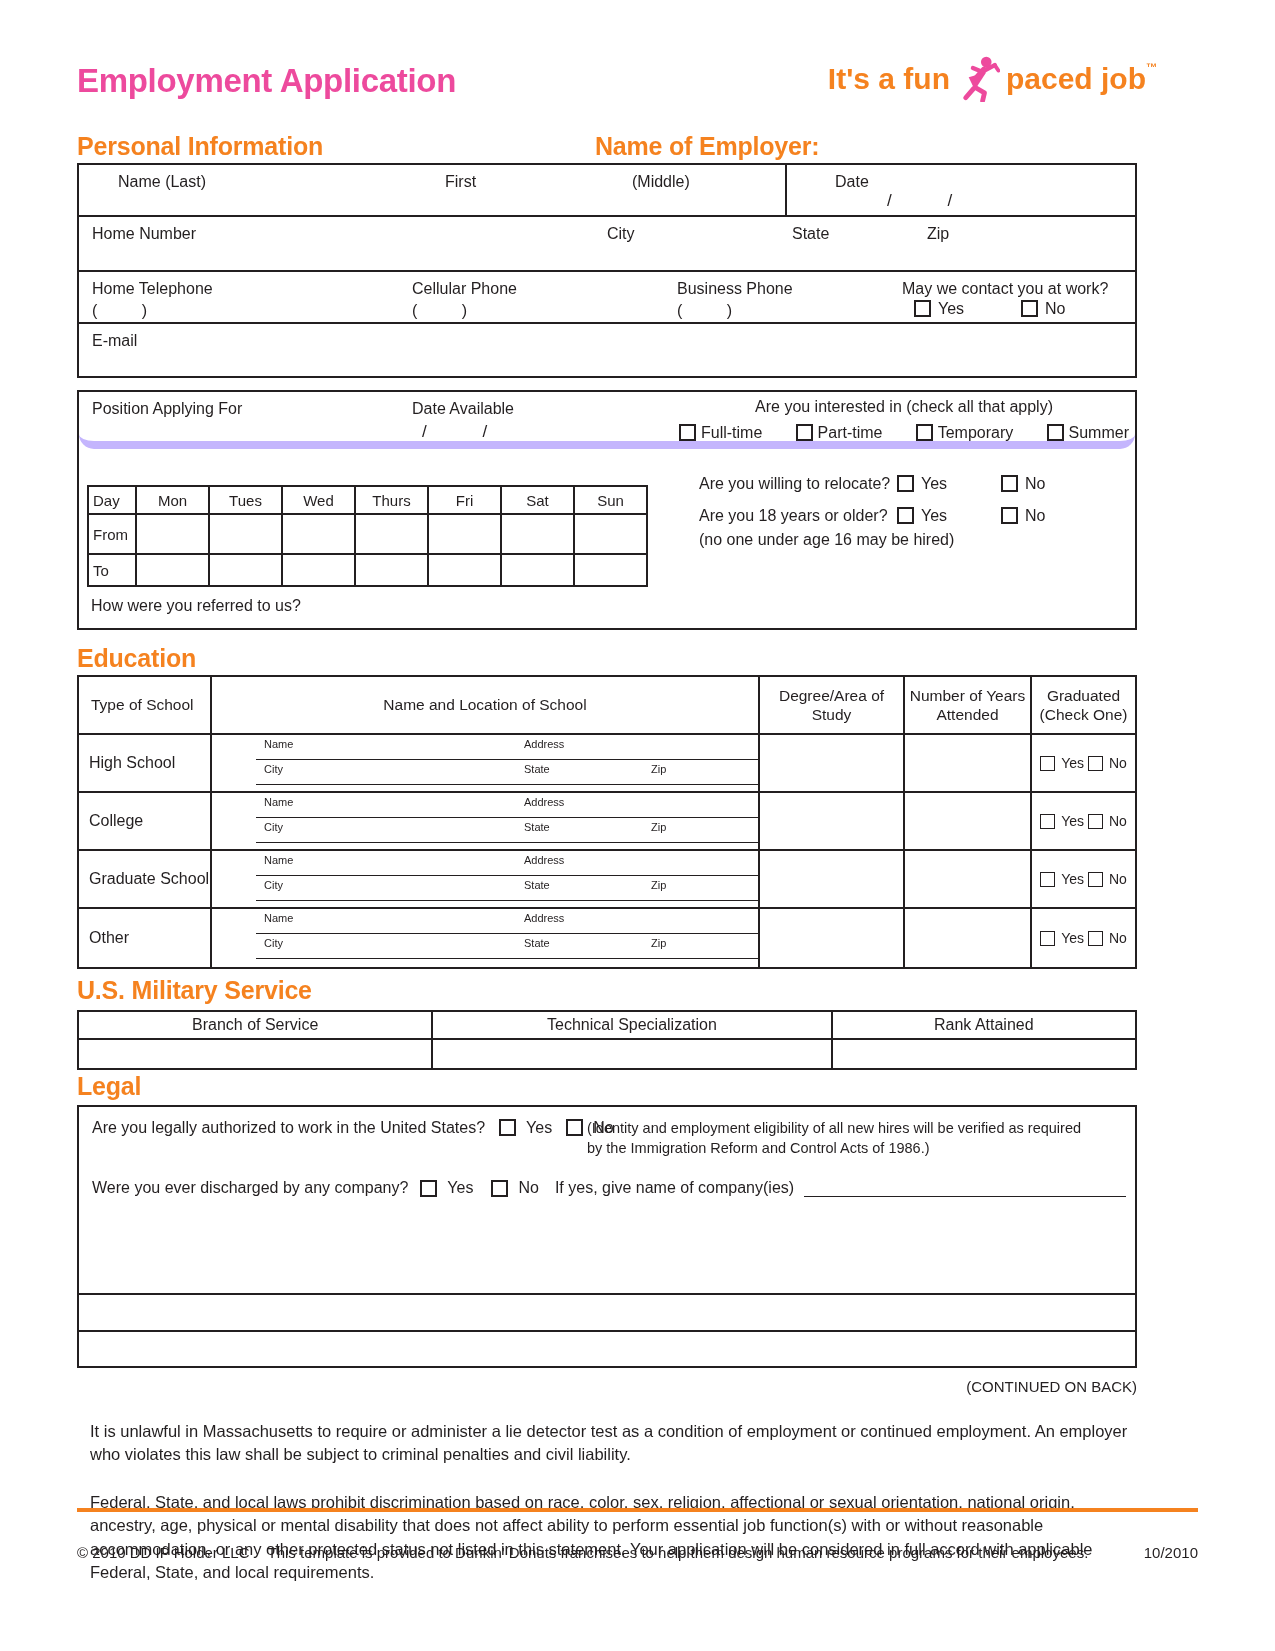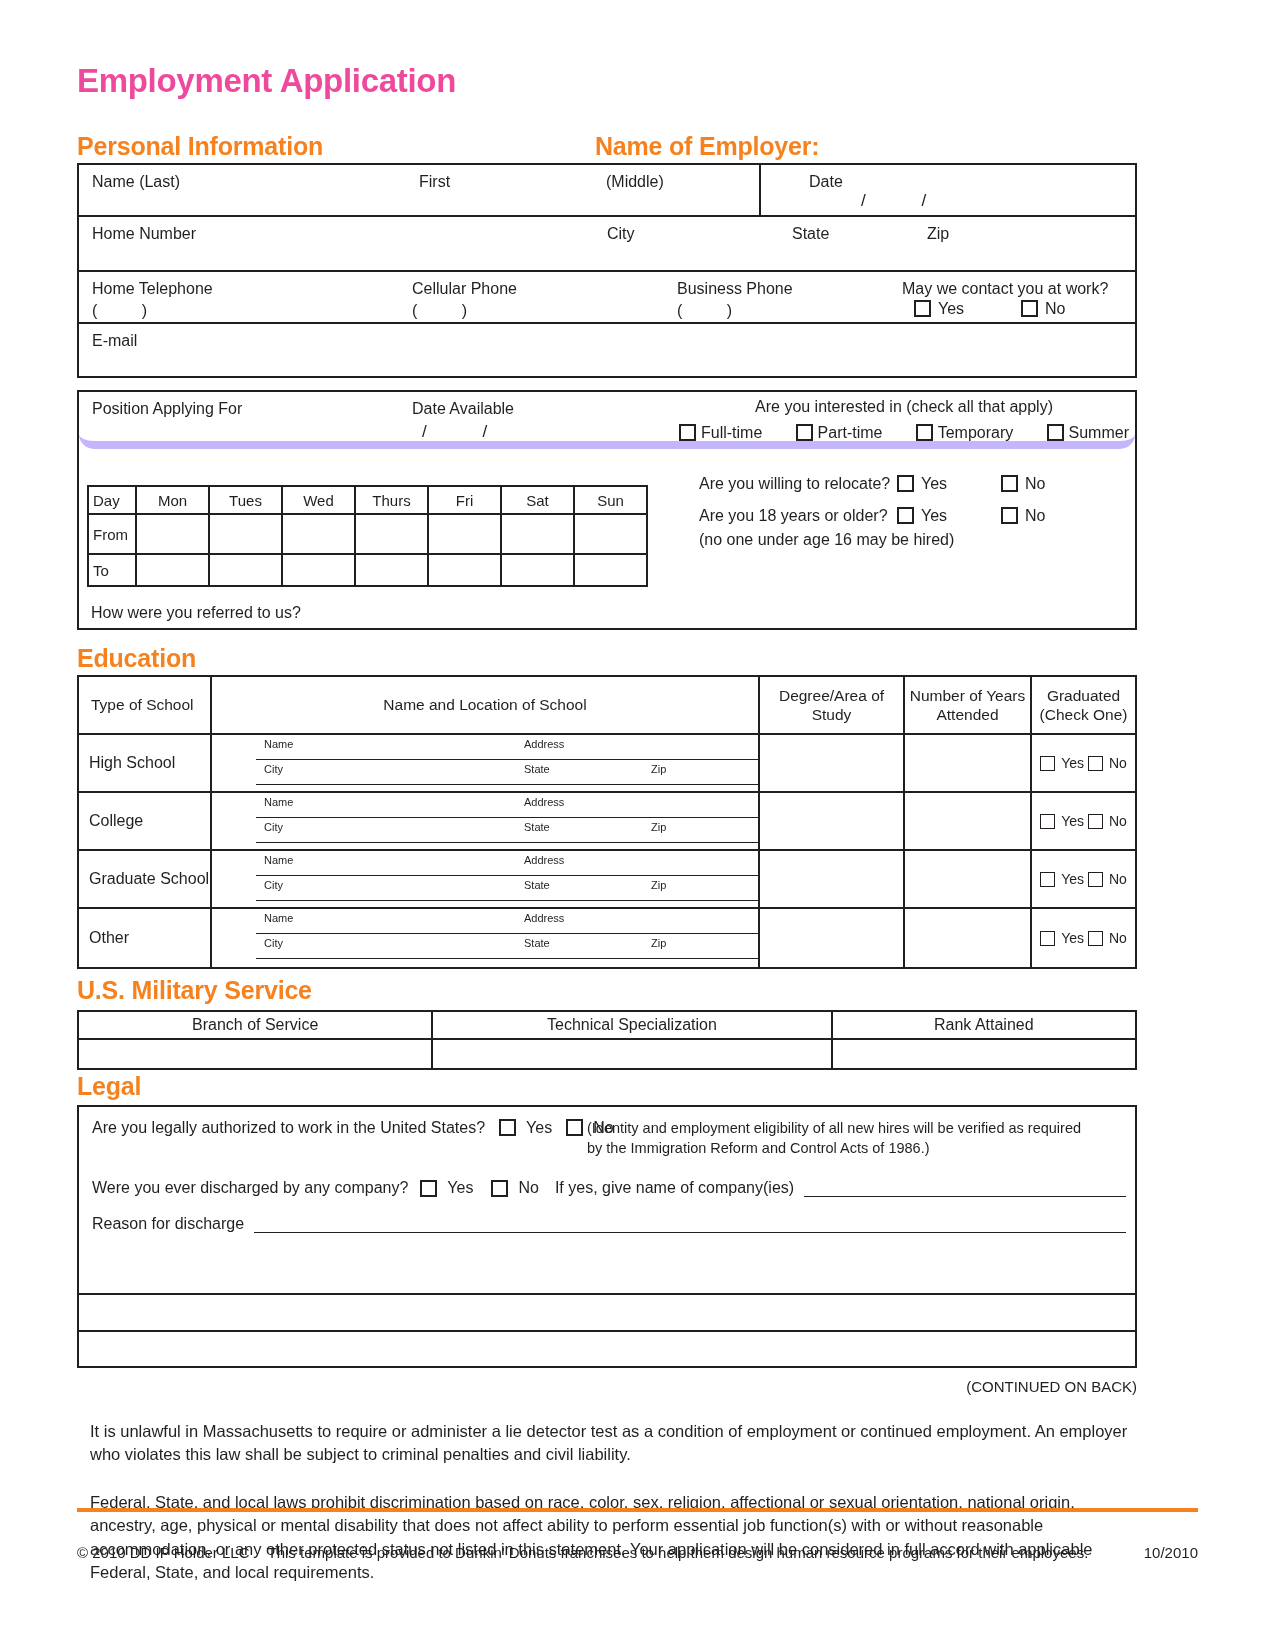--- a/index.html
+++ b/index.html
@@ -28,21 +28,21 @@
   
   .box { border:2px solid #231f20; width:1060px; position:absolute; left:77px; background:#fff; }
   .lbl { font-size:16px; }
   .sm  { font-size:11px; }
   .cbx { display:inline-block; width:17px; height:17px; border:2px solid #231f20; vertical-align:-3px; background:#fff; }
   .cbx.s { width:15px; height:15px; border-width:1.5px; vertical-align:-3px; }
   .pre { white-space:pre; }
 
   
   .p-box { top:163px; height:215px; }
-  .p-row { position:relative; border-bottom:2px solid #231f20; }
+  .p-row { position:relative; border-bottom:2px solid #231f20;padding-left:26px; }
   .p-row:last-child { border-bottom:none; }
   .p-row .f { position:absolute; top:8px; }
   .r1 { height:52px; display:flex; }
   .r1 .left { position:relative; flex:0 0 680px; }
   .r1 .right { position:relative; flex:1; border-left:2px solid #231f20; }
   .slashes { position:absolute; top:26px; left:100px; font-size:17px; letter-spacing:2px; }
   .r2 { height:55px; }
   .r3 { height:52px; }
   .r3 .paren { position:absolute; top:30px; font-size:16px; }
   .r3 .cbrow { position:absolute; top:28px; }
@@ -68,21 +68,21 @@
   .days-tbl .cd { width:73px; }
   .days-tbl .rf td { height:40px; }
   .days-tbl .rt td { height:32px; }
   .q-right { position:absolute; left:620px; top:26px; width:430px; }
   .q-row { position:relative; height:32px; font-size:16px; }
   .q-row .q { position:absolute; left:0; }
   .q-row .cb1 { position:absolute; left:198px; }
   .q-row .cb2 { position:absolute; left:302px; }
   .q-row .yl { margin-left:7px; }
   .q-note { font-size:16px; margin-top:-2px; }
-  .referred { position:absolute; left:12px; top:148px; font-size:16px;margin-top:7px; }
+  .referred { position:absolute; left:12px; top:148px; font-size:16px; }
 
   
   .edu-head { position:absolute; left:77px; top:644px; }
   .edu-tbl { position:absolute; left:77px; top:675px; width:1060px; border:2px solid #231f20; }
   .e-row { display:flex; border-bottom:2px solid #231f20; height:58px; }
   .e-row:last-child { border-bottom:none; }
   .e-c { border-right:2px solid #231f20; position:relative; }
   .e-c:last-child { border-right:none; }
   .c-type { flex:0 0 133px; }
   .c-nl { flex:0 0 548px; }
@@ -136,20 +136,36 @@
   .footer { position:absolute; left:77px; top:1544px; width:1121px; font-size:15px; display:flex; gap:18px; }
   .footer .fdate { margin-left:auto; }
 </style>
 </head>
 <body>
 
 <div class="page">
 
   <div class="hdr">
     <div class="title">Employment Application</div>
+    <div class="logo">
+      <span>It's a fun</span>
+      <span class="runner">
+        <svg width="42" height="46" viewBox="0 0 34 38" fill="none">
+          <circle cx="23" cy="5" r="4.4" fill="#ed4a9d"></circle>
+          <path d="M21 11 L13.5 19.5" stroke="#ed4a9d" stroke-width="4.4" stroke-linecap="round"></path>
+          <path d="M21.5 12 L30 7.5" stroke="#ed4a9d" stroke-width="3.6" stroke-linecap="round"></path>
+          <path d="M30 7.5 L33 12" stroke="#ed4a9d" stroke-width="3.2" stroke-linecap="round"></path>
+          <path d="M20.5 13.5 L12 10" stroke="#ed4a9d" stroke-width="3.6" stroke-linecap="round"></path>
+          <path d="M8.5 17.5 L23 13.5 L13.5 28 Z" fill="#ed4a9d"></path>
+          <path d="M14 26 L21.5 30.5 L20 37" stroke="#ed4a9d" stroke-width="4" stroke-linecap="round" stroke-linejoin="round" fill="none"></path>
+          <path d="M12.5 27 L6 34.5" stroke="#ed4a9d" stroke-width="4" stroke-linecap="round"></path>
+        </svg>
+      </span>
+      <span><span>paced job</span><sup>™</sup></span>
+    </div>
   </div>
 
   <div class="heads">
     <div class="sect">Personal Information</div>
     <div class="sect h-emp">Name of Employer:</div>
   </div>
 
   <div class="box p-box">
     <div class="p-row r1">
       <div class="left">
@@ -403,24 +419,20 @@
       <div class="note">(Identity and employment eligibility of all new hires will be verified as required by the Immigration Reform and Control Acts of 1986.)</div>
       <div class="lg2">
         <span>Were you ever discharged by any company?</span>
           <span class="cbx cb"></span>
           <span class="yl">Yes</span>
           <span class="cbx cb"></span>
           <span class="yl">No</span>
           <span class="ifyes">If yes, give name of company(ies)</span>
         <span class="fill-line"></span>
       </div>
-      <div class="lg3">
-        <span>Reason for discharge</span>
-        <span class="fill-line"></span>
-      </div>
     </div>
     <div class="emptyrow1"></div>
     <div class="emptyrow2"></div>
   </div>
 
   <div class="continued">(CONTINUED ON BACK)</div>
 
   <div class="paras">
     <p>It is unlawful in Massachusetts to require or administer a lie detector test as a condition of employment or continued employment.  An employer who violates this law shall be subject to criminal penalties and civil liability.</p>
     <p>Federal, State, and local laws prohibit discrimination based on race, color, sex, religion, affectional or sexual orientation, national origin, ancestry, age, physical or mental disability that does not affect ability to perform essential job function(s) with or without reasonable accommodation, or any other protected status not listed in this statement. Your application will be considered in full accord with applicable Federal, State, and local requirements.</p>

